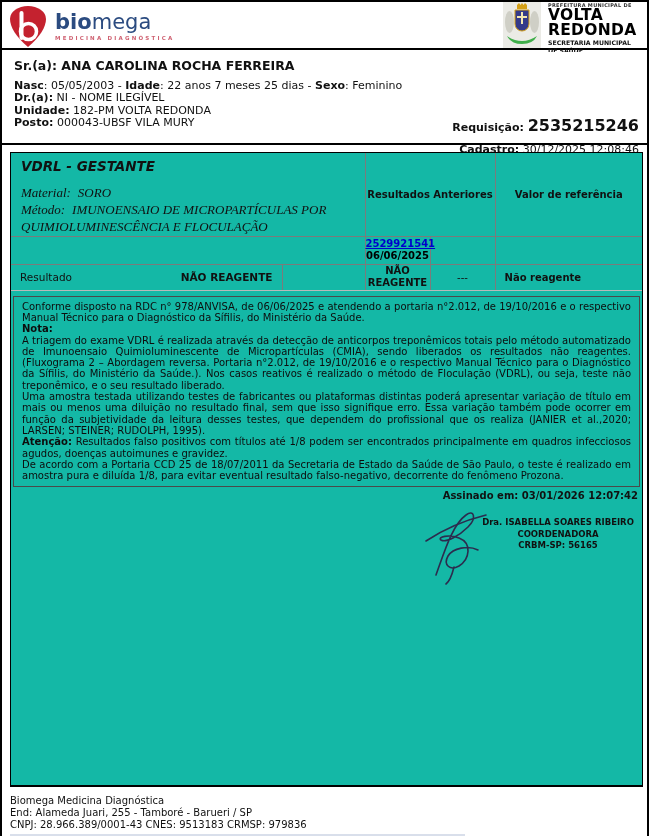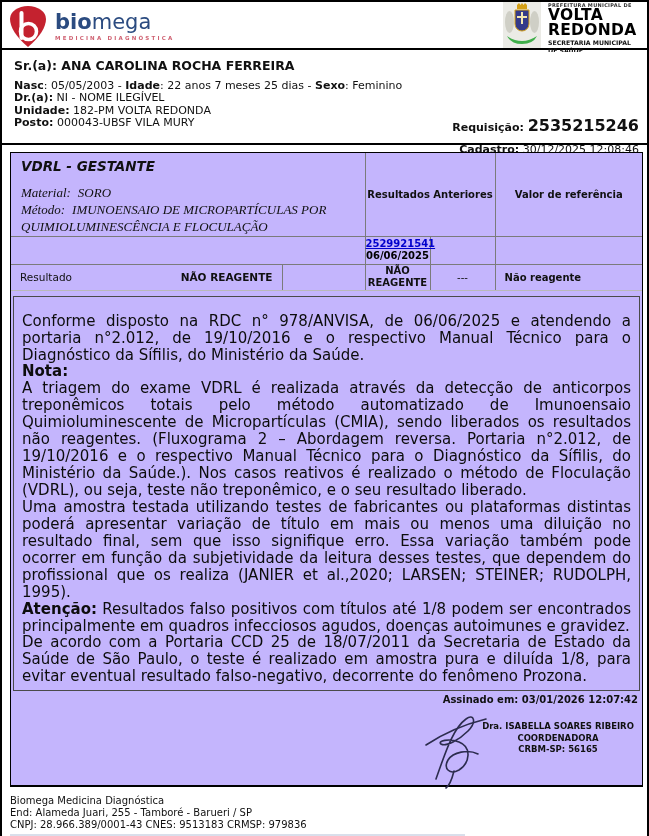--- a/index.html
+++ b/index.html
@@ -26,42 +26,42 @@
   .patient b { font-weight:bold; }
   .p-name { font-size:12.5px; font-weight:bold; margin:2px 0 7px; }
   .p-line { line-height:11.5px; }
   .p-line.sp { margin-top:2px; }
   .request { position:absolute; top:64px; right:8px; text-align:right; font-size:11px; }
   .req-main { font-weight:bold;text-align:right; }
   .req-num { font-size:16px; font-weight:bold; }
   .req-line { margin-top:8px; }
   .req-line b { font-weight:bold; }
   
-  .main { position:absolute; top:150px; left:8px; width:633px; height:635px; border:1px solid #000; border-bottom-width:2px; background:#c4b5fd; }
+  .main { position:absolute; top:150px; left:8px; width:633px; height:635px; border:1px solid #000; border-bottom-width:2px; background:#14b8a6; }
   table.exam { width:100%; border-collapse:collapse; table-layout:fixed; }
   table.exam td { padding:0; font-size:10px; vertical-align:middle; }
   .br { border-right:1px solid #7b7b7b; }
   .bb { border-bottom:1px solid #7b7b7b; }
   .bbl { border-bottom:1px solid #b9b9b9; }
   .cell-exam { vertical-align:top !important; padding:5px 10px 0 10px !important; }
   .exam-title { font-style:italic; font-weight:bold; font-size:13.5px; margin-bottom:11px; }
   .exam-meta { font-style:italic; font-size:13px; line-height:1.3;font-family:Liberation Serif, serif; }
   .exam-meta .lbl { margin-right:7px; }
   .col-head { font-weight:bold; font-size:10.5px; text-align:center; }
   .prev-cell { text-align:center; line-height:1.25; }
   .prev-link { color:#0000cc; font-weight:bold; text-decoration:underline; font-size:10px; cursor:pointer;text-align:center; }
   .prev-date { font-weight:bold; font-size:10px; color:#000; }
   .res-left { display:flex; justify-content:space-between; align-items:center; padding:0 9px; }
   .res-name { font-size:10.5px; }
   .res-val { font-weight:bold; font-size:10.5px; }
   .prev-res { text-align:center; font-weight:bold; font-size:10px; line-height:1.2; padding:0 2px; }
   .dash-cell { text-align:center; font-size:10px; }
   .ref-cell { font-weight:bold; font-size:10.5px; padding-left:9px !important; }
   
-  .notes { margin:5px 2px 0; border:1px solid #4a4a4a; padding:16px 8px 5px; font-size:15px; line-height:1.13; text-align:justify; color:#0d0d0d; }
+  .notes { margin:5px 2px 0; border:1px solid #4a4a4a; padding:4px 8px 5px; font-size:10px; line-height:1.13; text-align:justify; color:#0d0d0d; }
   .notes p { margin:0; }
   .notes b { font-weight:bold; }
   .signed { text-align:right; font-size:10px; font-weight:bold; padding:3px 4px 0 0; }
   .sig-row { position:relative; height:110px; }
   .signature { position:absolute; left:405px; top:6px; }
   .sig-doctor { position:absolute; right:4px; top:16px; width:160px; text-align:center; font-size:8.5px; font-weight:bold; line-height:1.35; }
   
   .footer { position:absolute; top:789px; left:2px; right:2px; padding:4px 0 0 6px; font-size:10px; line-height:11.8px; color:#111; }
   .footer-sep { height:2px; background:#d9dfeb; width:455px; margin:4px 0 2px; }
 </style>

